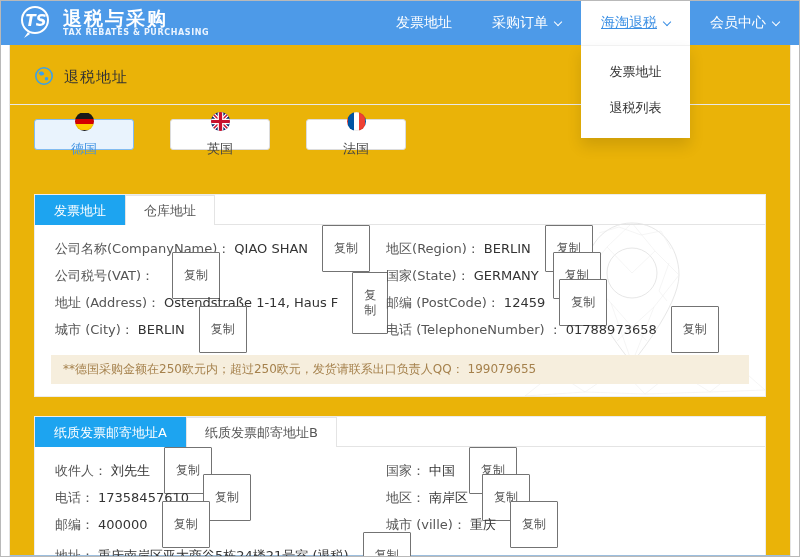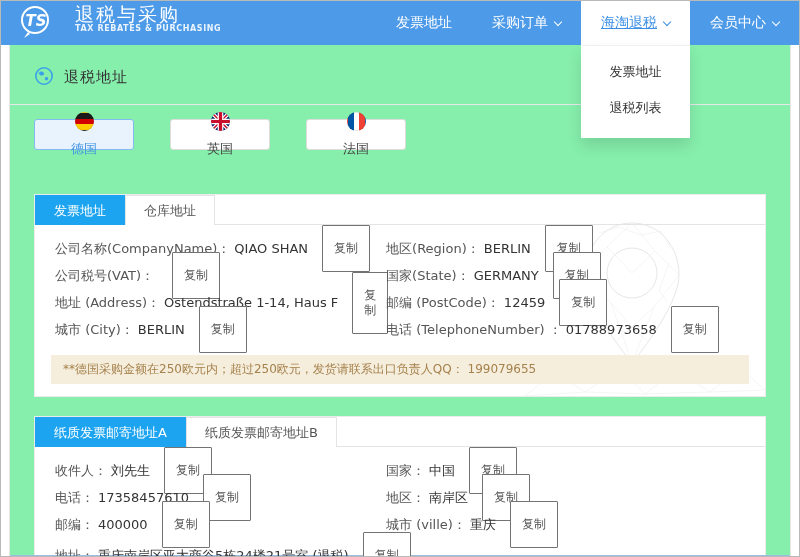--- a/index.html
+++ b/index.html
@@ -8,22 +8,22 @@
     font-family:"DejaVu Sans","Liberation Sans",sans-serif;
     font-size:13px; color:#333; background:#fff;
     border:1px solid #b9b9b9; position:relative;
   }
 
   
   .header {
     height:44px; background:#4d9ae8; display:flex; align-items:center;
     padding-left:16px; position:relative; z-index:50;
   }
-  .logo { display:flex; gap:22px; }
-  .logo-text .cn { color:#fff; font-size:19px; font-weight:normal; letter-spacing:2px; line-height:20px; }
+  .logo { display:flex; align-items:center; gap:10px; }
+  .logo-text .cn { color:#fff; font-size:19px; font-weight:bold; letter-spacing:2px; line-height:20px; }
   .logo-text .en { color:#eaf4ff; font-size:8px; letter-spacing:.6px; line-height:10px; font-weight:bold; }
   .nav { margin-left:auto; display:flex; align-items:stretch; height:44px; }
   .nav-item {
     color:#fff; font-size:14px; display:flex; align-items:center;
     padding:0 20px; cursor:pointer; position:relative; height:44px;
   }
   .chev {
     display:inline-block; width:6px; height:6px; margin-left:7px; margin-top:-3px;
     border-right:1.5px solid currentColor; border-bottom:1.5px solid currentColor;
     transform:rotate(45deg);
@@ -34,21 +34,21 @@
     position:absolute; top:44px; left:0; right:0; background:#fff;
     box-shadow:0 8px 14px rgba(0,0,0,.12); padding:8px 0 12px;
     border-top:1px solid #f1f1f1;
   }
   .dropdown-item {
     display:block; text-align:center; padding:9px 0; font-size:13px; color:#333; cursor:pointer;
   }
 
   
   .page {
-    margin:0 8px; height:513px; background:#86efac; position:relative;
+    margin:0 8px; height:513px; background:#eab308; position:relative;
     border-left:1px solid #e6e6e6; border-right:1px solid #e6e6e6; overflow:hidden;
   }
   .title-row {
     display:flex; align-items:center; gap:10px;
     padding:21px 24px 15px; border-bottom:1px solid #e8e8e8;
   }
   .page-title { font-size:15px; color:#333; font-weight:500; letter-spacing:1px; }
 
   
   .country-row { display:flex; gap:36px; padding:14px 24px 0; }

